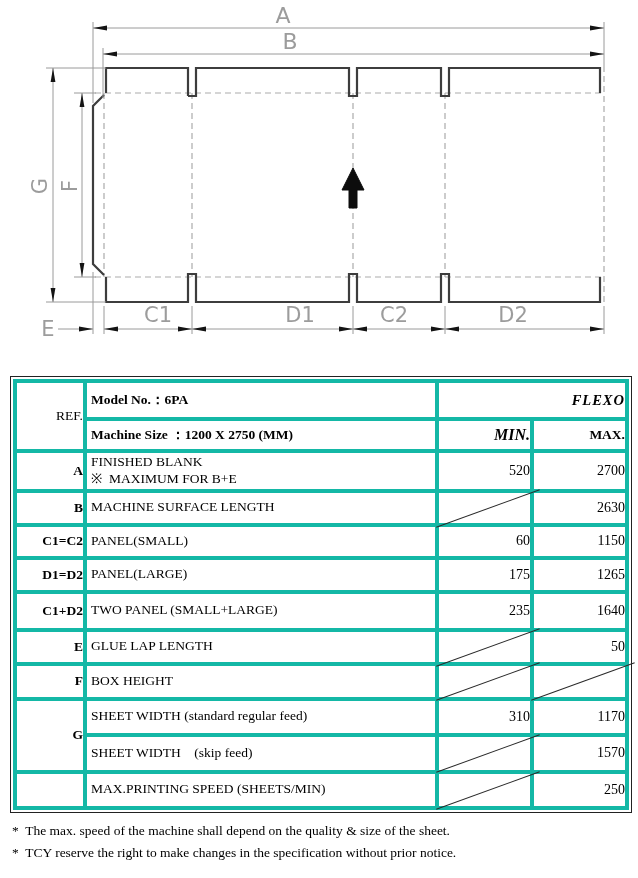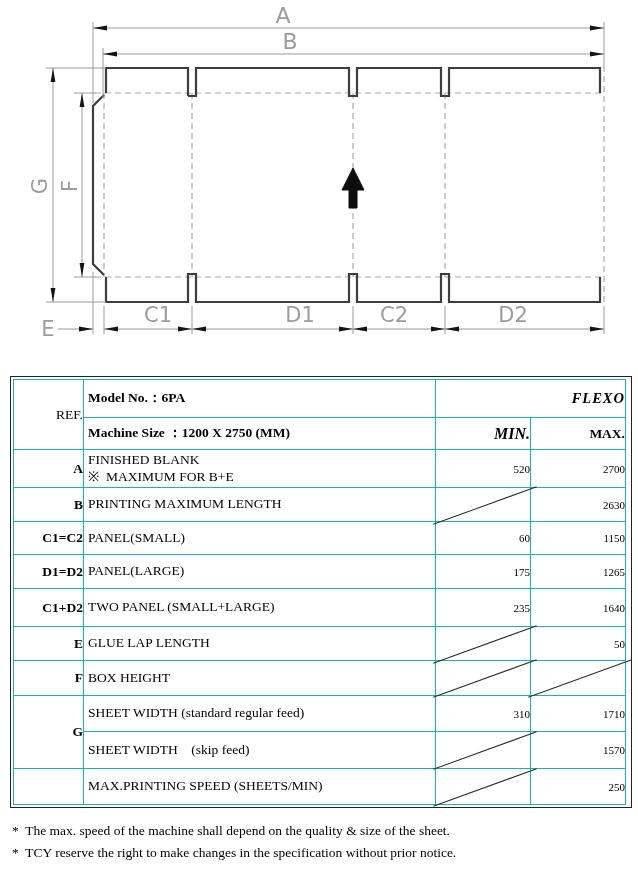--- a/index.html
+++ b/index.html
@@ -11,29 +11,29 @@
   .solid{stroke:#3d3d3d;stroke-width:2.2;fill:none;stroke-linejoin:miter;}
   .dim{stroke:#9a9a9a;stroke-width:1;fill:none;}
   .ah{fill:#141414;stroke:none;}
   .feed{fill:#0d0d0d;stroke:#0d0d0d;}
   .lbl{font-family:"DejaVu Sans", sans-serif;fill:#9c9c9c;font-size:21px;}
   .lbl.big{font-size:22px;}
   
   #tablewrap{position:absolute;left:10px;top:376px;width:616px;border:1.5px solid #222;
              padding:2px;background:#fff;}
   table{border-collapse:collapse;width:612px;table-layout:fixed;}
-  td{border:1px solid #14b8a6;vertical-align:middle;font-size:13.5px;padding:0;}
+  td{border:4px solid #14b8a6;vertical-align:middle;font-size:13.5px;padding:0;}
   td.c{text-align:right;}
   td.desc{text-align:left;padding:1px 4px;white-space:pre-wrap;line-height:1.25;}
   .bold{font-weight:bold;}
   .flexo{font-weight:bold;font-style:italic;font-size:14.5px;letter-spacing:1px;}
   .minh{font-weight:bold;font-style:italic;font-size:16px;}
   .maxh{font-weight:bold;font-size:13.5px;padding-left:42px;}
   td.refv{font-weight:bold;}
-  td.num{font-size:11px;}
+  td.num{font-size:14px;}
   td.slash{position:relative;}
   .sl{position:absolute;left:-6px;top:50%;width:110px;height:1.3px;background:#2a2a2a;
       transform:rotate(-20deg);transform-origin:center;display:block;}
   
   .foot{position:absolute;left:12px;width:600px;font-size:13.5px;white-space:pre-wrap;}
   #foot1{top:823px;}
   #foot2{top:845px;}
 </style>
 </head>
 <body>
@@ -107,21 +107,21 @@
     </thead>
     <tbody id="tbody">
           <tr style="height: 38px;">
             <td class="c refv">A</td>
             <td class="desc"><div>FINISHED BLANK</div><div>※  MAXIMUM FOR B+E</div></td>
             <td class="c num">520</td>
             <td class="c num">2700</td>
           </tr>
           <tr style="height: 34px;">
             <td class="c refv">B</td>
-            <td class="desc">PRINTING MAXIMUM LENGTH</td>
+            <td class="desc">MACHINE SURFACE LENGTH</td>
             <td class="c num slash">
               <span class="sl"></span>
             </td>
             <td class="c num">2630</td>
           </tr>
           <tr style="height: 33px;">
             <td class="c refv">C1=C2</td>
             <td class="desc">PANEL(SMALL)</td>
             <td class="c num">60</td>
             <td class="c num">1150</td>
@@ -153,21 +153,21 @@
               <span class="sl"></span>
             </td>
             <td class="c num slash">
               <span class="sl"></span>
             </td>
           </tr>
           <tr style="height: 36px;">
             <td class="c refv" rowspan="2">G</td>
             <td class="desc">SHEET WIDTH (standard regular feed)</td>
             <td class="c num">310</td>
-            <td class="c num">1710</td>
+            <td class="c num">1170</td>
           </tr>
           <tr style="height: 37px;">
             <td class="desc">SHEET WIDTH    (skip feed)</td>
             <td class="c num slash">
               <span class="sl"></span>
             </td>
             <td class="c num">1570</td>
           </tr>
           <tr style="height: 36px;">
             <td class="c refv"></td>

